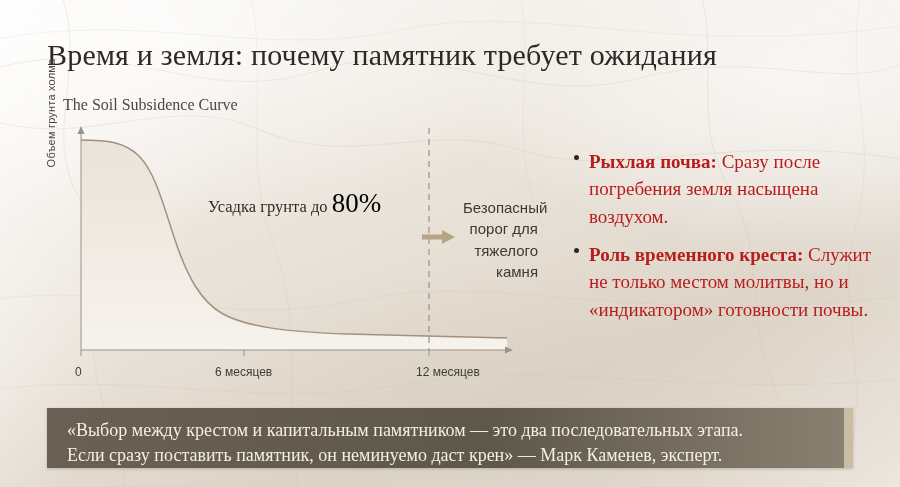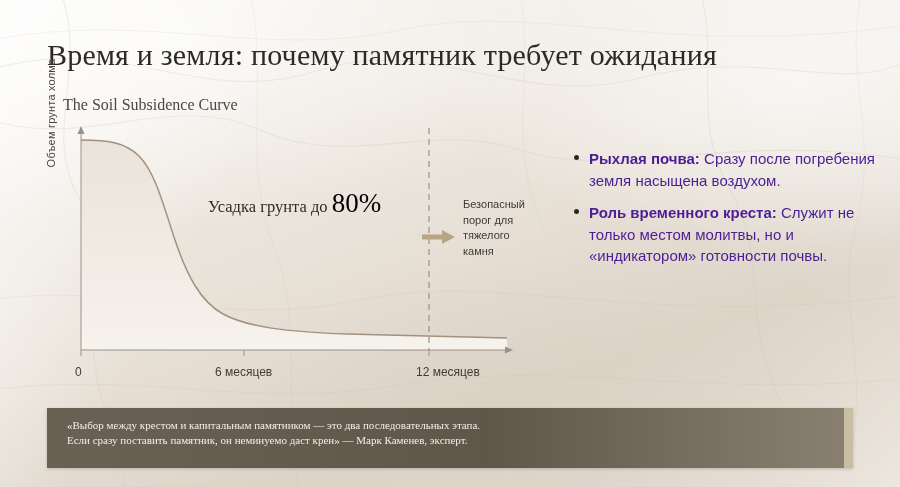--- a/index.html
+++ b/index.html
@@ -100,44 +100,45 @@
   .callout .big {
     font-size: 27px;
     color: #000000;
   }
   .threshold-note {
     position: absolute;
     left: 463px;
     top: 197px;
     width: 75px;
     font-family: "Liberation Sans", sans-serif;
-    font-size: 11px;
+    font-size: 15px;
     color: #3f3a34;
     line-height: 1.42;
+    text-align: right;
   }
   .arrow {
     position: absolute;
     left: 422px;
     top: 229px;
   }
   
   .bullets {
     position: absolute;
     left: 572px;
     top: 148px;
     width: 305px;
   }
   .bullet {
     position: relative;
     padding-left: 17px;
     margin-bottom: 11px;
-    font-family: Liberation Sans, sans-serif;
-    font-size: 15px;
+    font-family: Liberation Serif, serif;
+    font-size: 19px;
     line-height: 1.44;
-    color: #4c1d95;
+    color: #b91c1c;
   }
   .bullet .dot {
     position: absolute;
     left: 2px;
     top: 7px;
     width: 5px;
     height: 5px;
     border-radius: 50%;
     background: #2b2824;
   }
@@ -161,21 +162,21 @@
     width: 9px;
     height: 100%;
     background: #c9bda3;
   }
   .quote-text {
     position: absolute;
     left: 20px;
     top: 10px;
     width: 766px;
     color: #f3efe7;
-    font-size: 11px;
+    font-size: 18px;
     line-height: 1.37;
   }
 </style>
 </head>
 <body>
 
 <div class="bg"></div>
 
 <svg class="veins" width="900" height="487" viewBox="0 0 900 487" xmlns="http://www.w3.org/2000/svg">
   <g fill="none" stroke="#cdc2b4" stroke-width="1.1" opacity="0.55">

